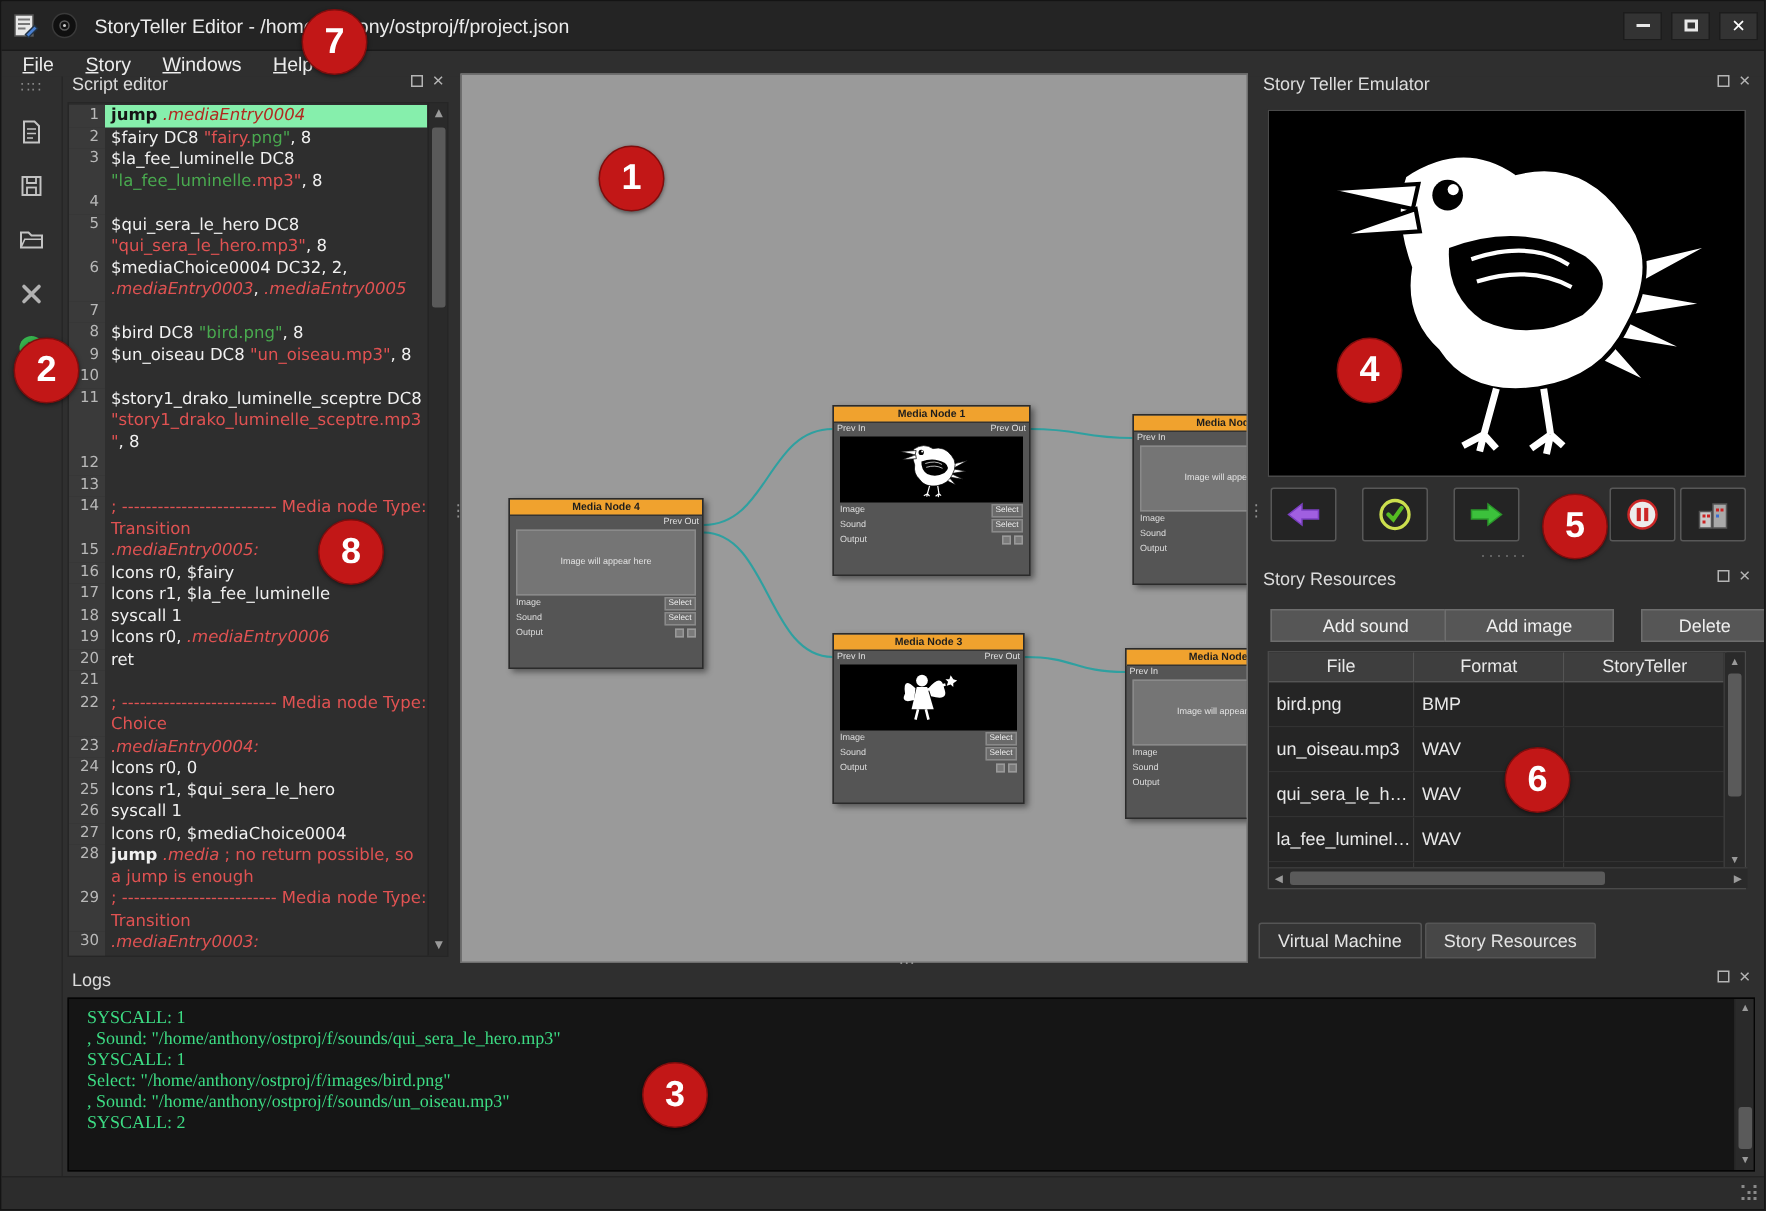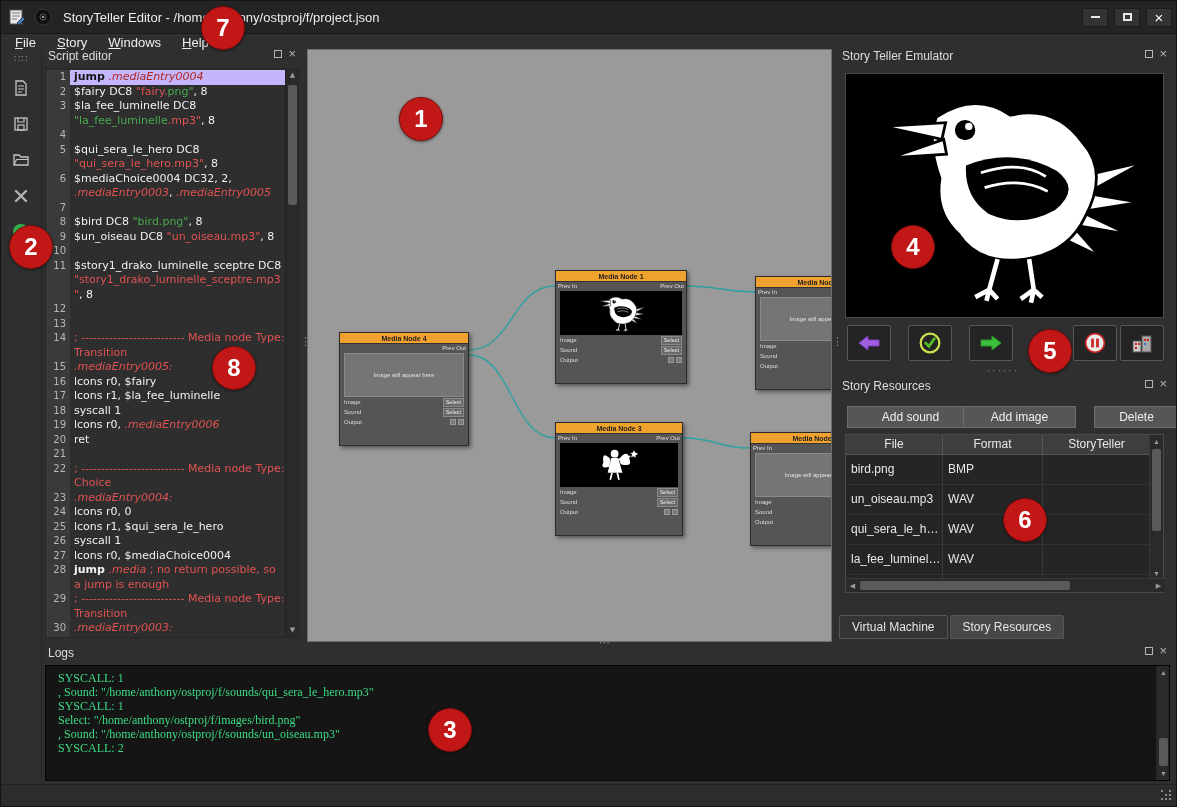--- a/index.html
+++ b/index.html
@@ -44,21 +44,21 @@
     font-family:"DejaVu Sans",sans-serif;font-size:11px;line-height:14.5px}
   #script-lines{flex:1;overflow:hidden;padding-top:1px}
   .sline{display:flex}
   .gut{width:24px;background:#3a3a3a;color:#b8b8b8;text-align:right;padding-right:4px;font-size:10px;flex:none}
   .code{flex:1;padding-left:4px;color:#f0f0f0;white-space:pre-wrap;overflow-wrap:anywhere}
   .tk-k{font-weight:bold}
   .tk-l{color:#e05252;font-style:italic}
   .tk-r{color:#e05252}
   .tk-g{color:#49a94f}
   .tk-c{color:#e05252;}
-  .hl .code{background:#c4b5fd;color:#151515}
+  .hl .code{background:#86efac;color:#151515}
   .hl .tk-l{color:#b02a20}
 
   
   .vscroll{width:13px;flex:none;position:relative;background:#2a2a2a;border-left:1px solid #242424}
   .vscroll .arr{position:absolute;left:0;width:13px;height:13px;color:#9a9a9a;font-size:7px;
     display:flex;align-items:center;justify-content:center}
   .vscroll .up{top:0}.vscroll .down{bottom:0}
   .vscroll .thumb{position:absolute;left:2px;width:9px;background:#5a5a5a;border-radius:2px}
 
   

